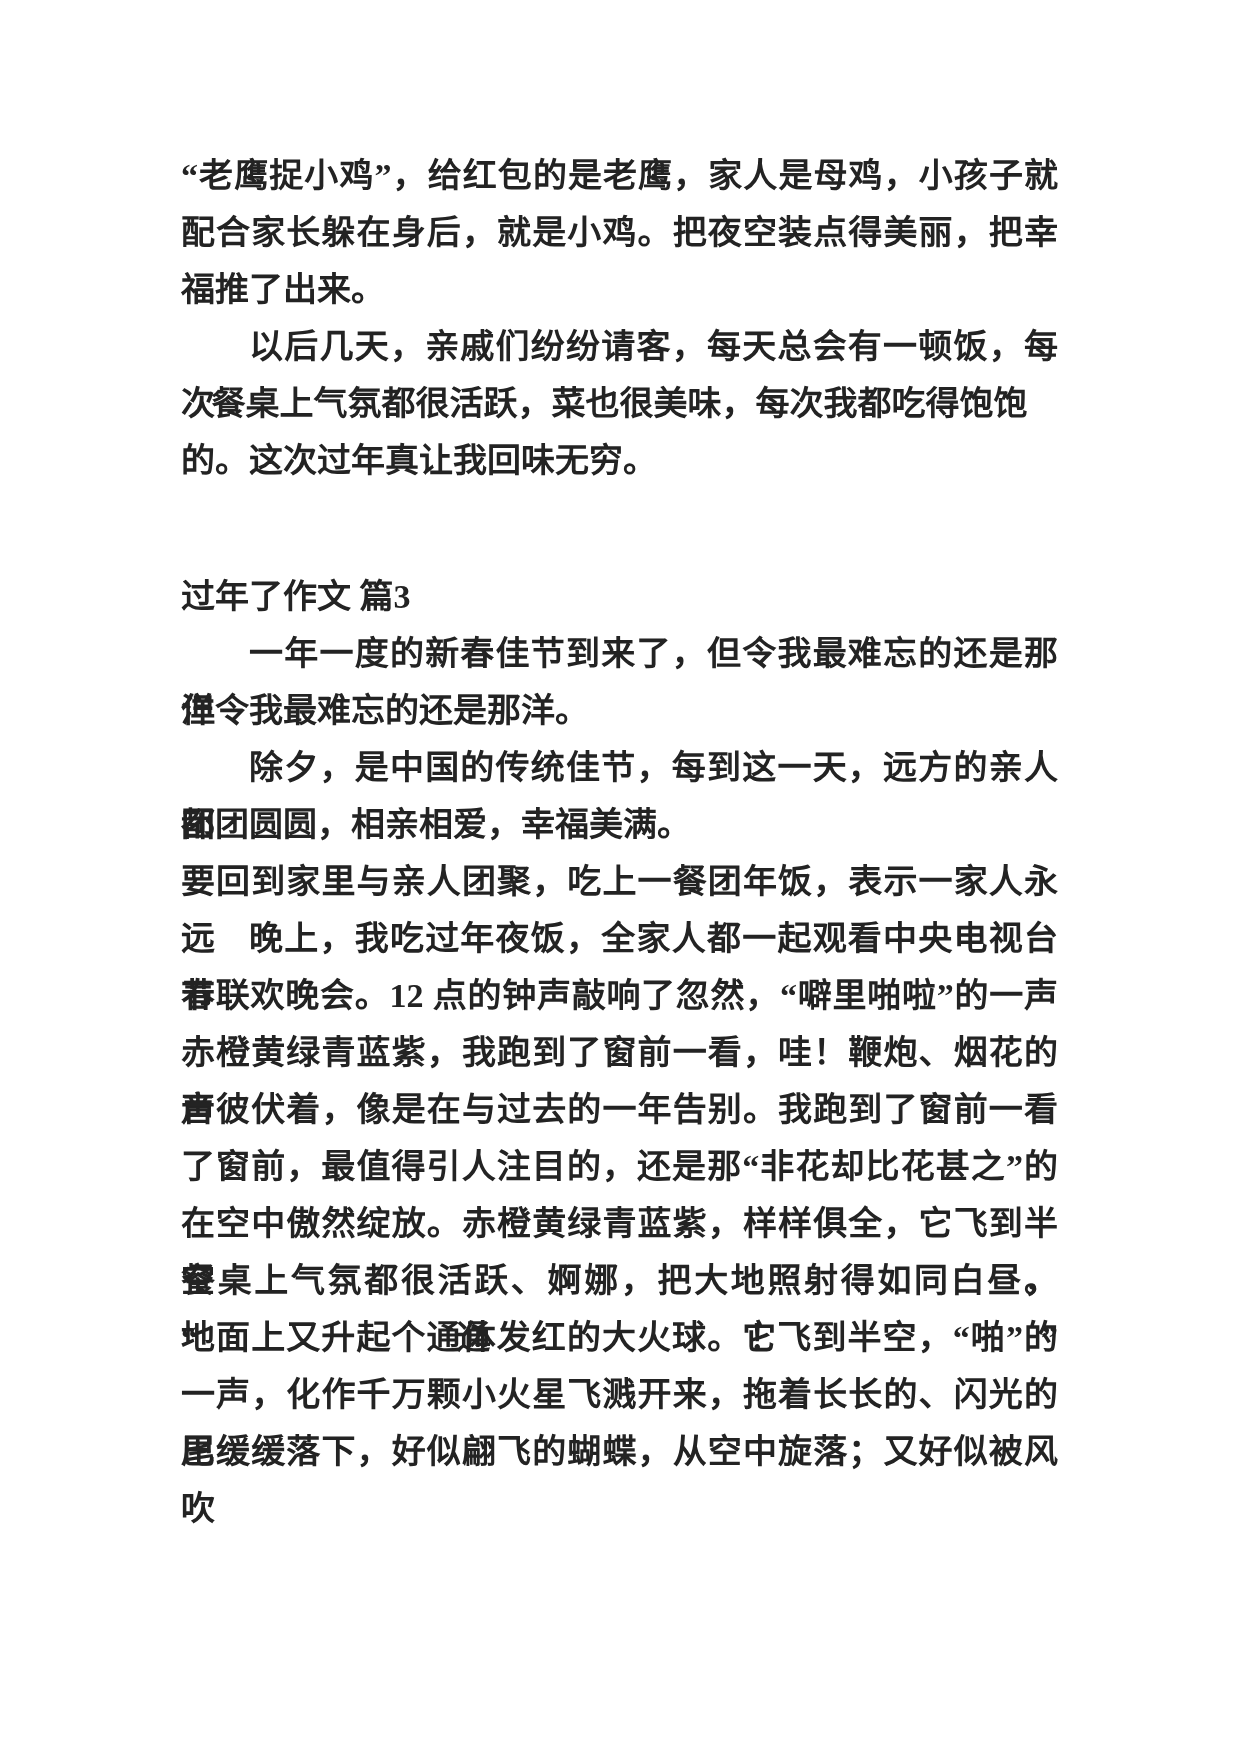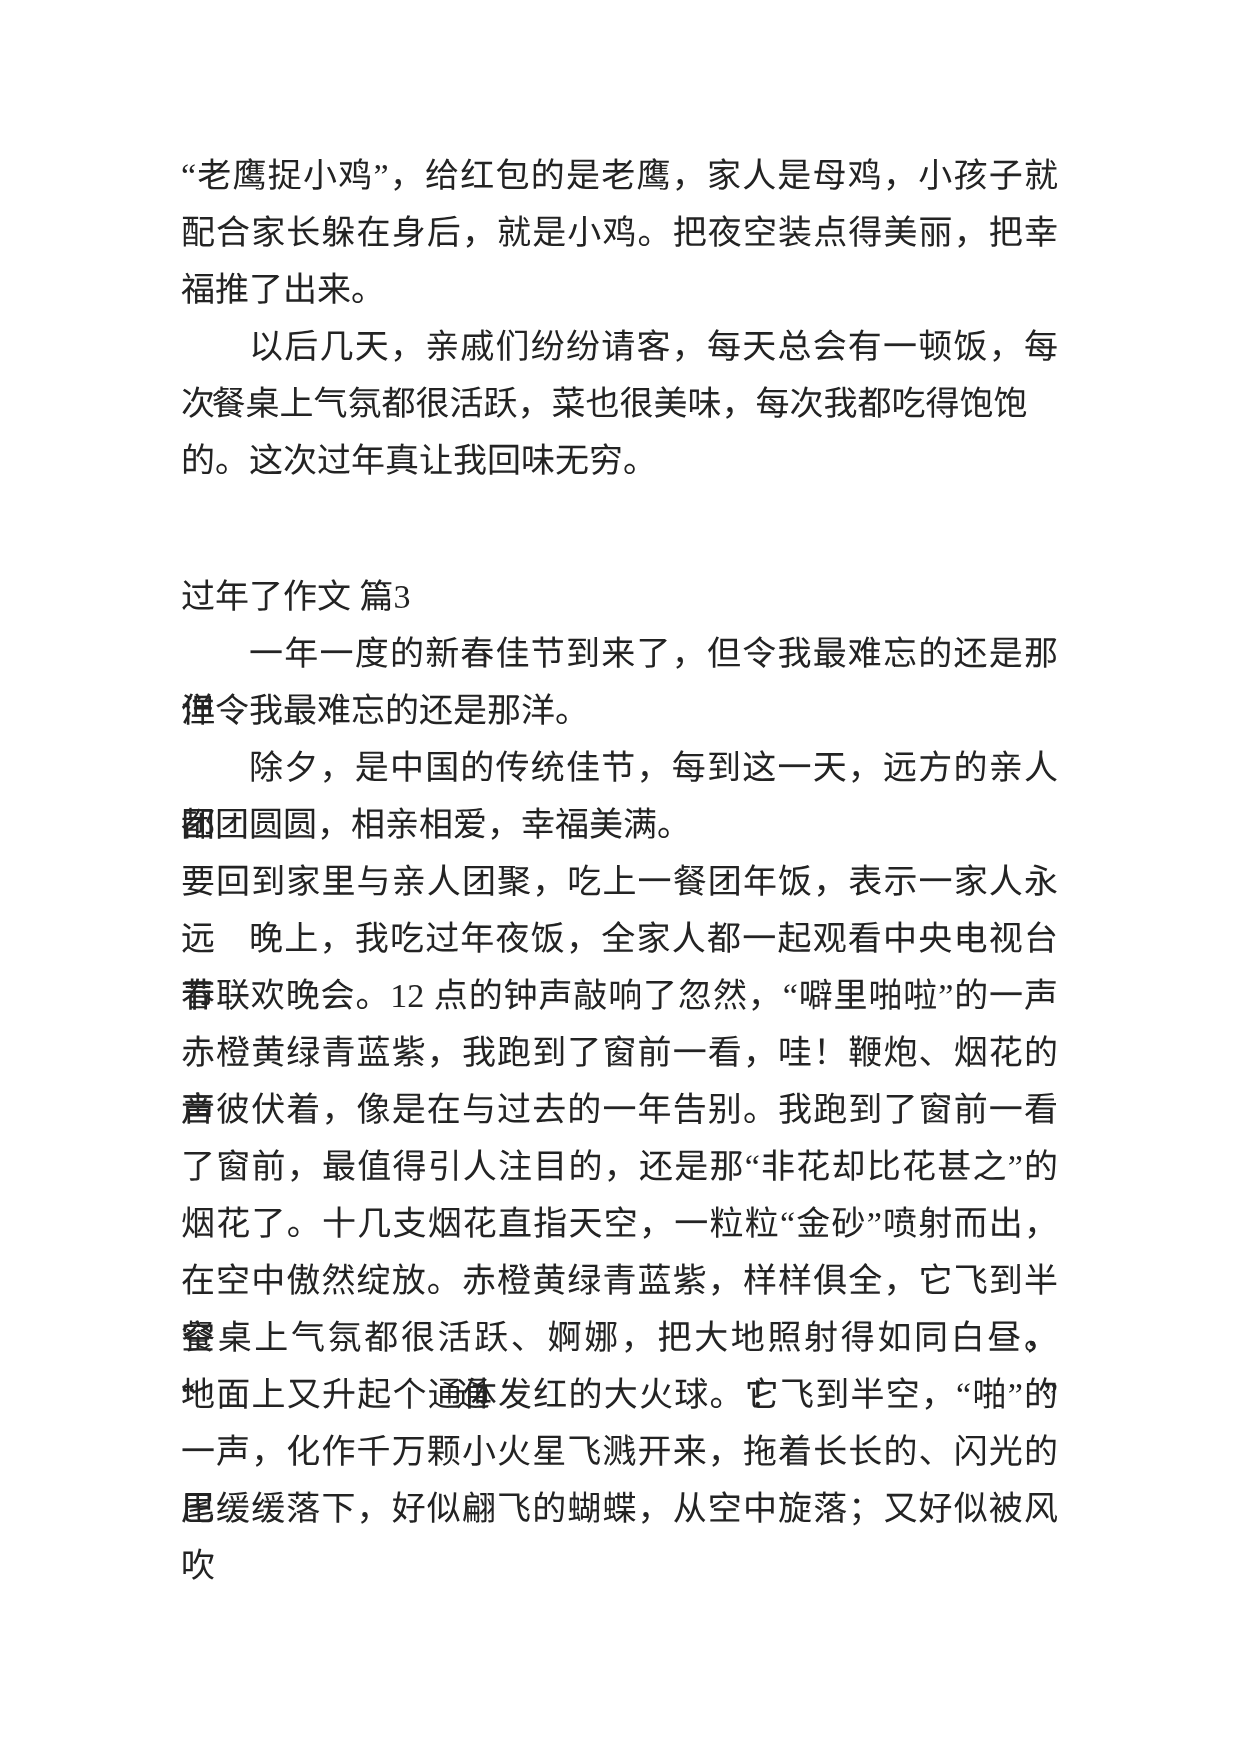--- a/index.html
+++ b/index.html
@@ -23,20 +23,21 @@
     font-size: 34px;
     line-height: 57px;
     color: #232323;
     font-weight: 400;
   }
   .line {
     text-align: justify;
     text-align-last: justify;
     height: 57px;
     overflow: visible;
+    font-weight: bold;
   }
   .line.no-fill {
     text-align: center;
     text-align-last: left;
   }
   .line.indent {
     text-indent: 68px;
   }
   .line.heading {
     margin-top: 79px;
@@ -59,20 +60,19 @@
       <div class="line indent">一年一度的新春佳节到来了，但令我最难忘的还是那洋</div>
       <div class="line no-fill">但令我最难忘的还是那洋。</div>
       <div class="line indent">除夕，是中国的传统佳节，每到这一天，远方的亲人都</div>
       <div class="line no-fill">团团圆圆，相亲相爱，幸福美满。</div>
       <div class="line">要回到家里与亲人团聚，吃上一餐团年饭，表示一家人永远</div>
       <div class="line indent">晚上，我吃过年夜饭，全家人都一起观看中央电视台春</div>
       <div class="line">节联欢晚会。12 点的钟声敲响了忽然，“噼里啪啦”的一声</div>
       <div class="line">赤橙黄绿青蓝紫，我跑到了窗前一看，哇！鞭炮、烟花的声</div>
       <div class="line">音彼伏着，像是在与过去的一年告别。我跑到了窗前一看</div>
       <div class="line">了窗前，最值得引人注目的，还是那“非花却比花甚之”的</div>
-      <div class="line">烟花了。十几支烟花直指天空，一粒粒“金砂”喷射而出，</div>
       <div class="line">在空中傲然绽放。赤橙黄绿青蓝紫，样样俱全，它飞到半空，</div>
       <div class="line">餐桌上气氛都很活跃、婀娜，把大地照射得如同白昼。“通！”</div>
       <div class="line">地面上又升起个通体发红的大火球。它飞到半空，“啪”的</div>
       <div class="line">一声，化作千万颗小火星飞溅开来，拖着长长的、闪光的尾</div>
       <div class="line">巴缓缓落下，好似翩飞的蝴蝶，从空中旋落；又好似被风吹</div>
     </div>
 </div>
 
 </body></html>

